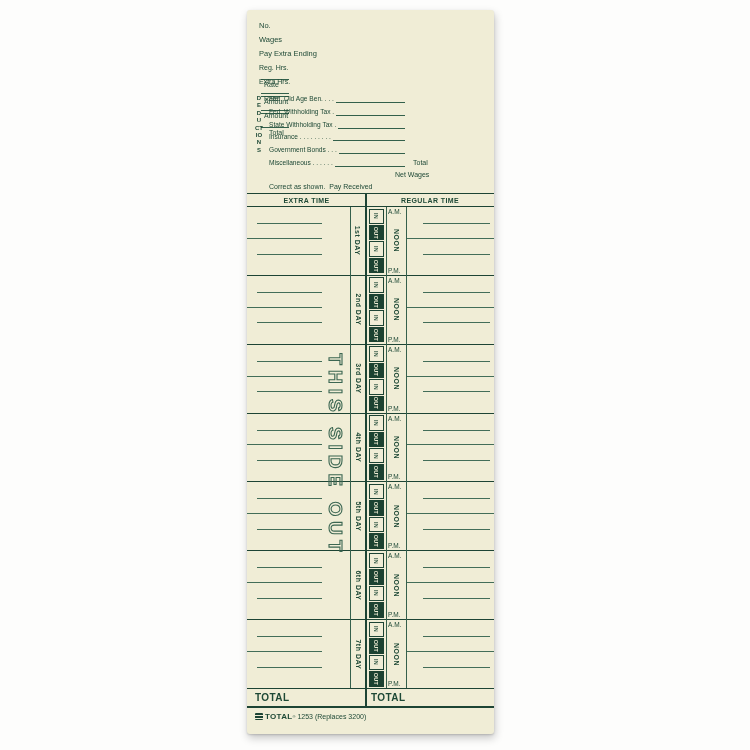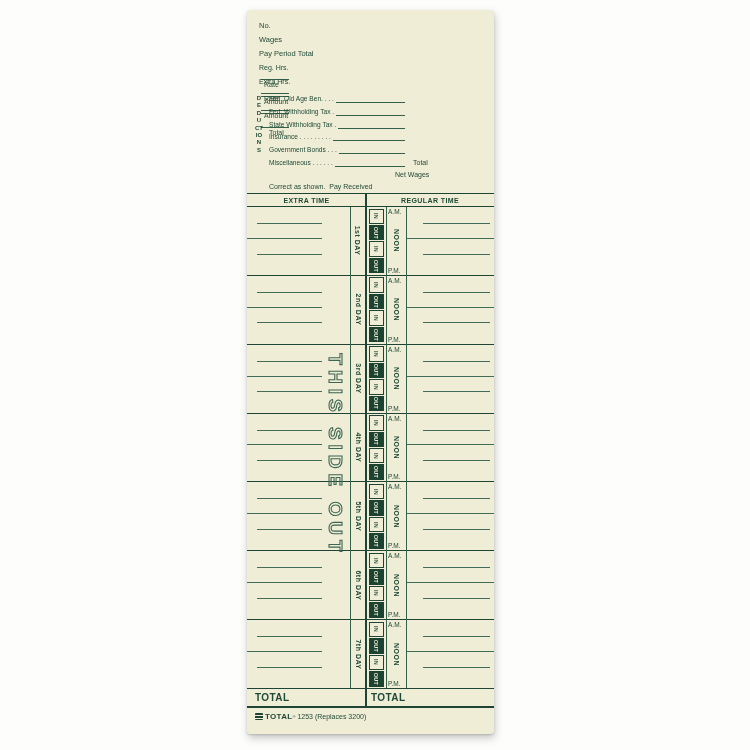--- a/index.html
+++ b/index.html
@@ -96,21 +96,21 @@
 
   <div class="frow" style="left:12px; top:11px; width:136px;">
     <span class="lbl">No.</span>
     <span class="uline grow"></span>
   </div>
   <div class="frow" style="left:12px; top:25px; width:222px;">
     <span class="lbl">Wages</span>
     <span class="uline grow"></span>
   </div>
   <div class="frow" style="left:12px; top:39px; width:222px;">
-    <span class="lbl">Pay Period Total</span>
+    <span class="lbl">Pay Extra Ending</span>
     <span class="uline grow"></span>
   </div>
   <div class="frow" style="left:12px; top:53px; width:172px; font-size:7px;">
     <span class="lbl">Reg. Hrs.</span>
     <span class="uline w28"></span>
     <span class="lbl w16m">Rate</span>
     <span class="uline w28"></span>
     <span class="lbl w16m">Amount</span>
     <span class="uline w28"></span>
   </div>

